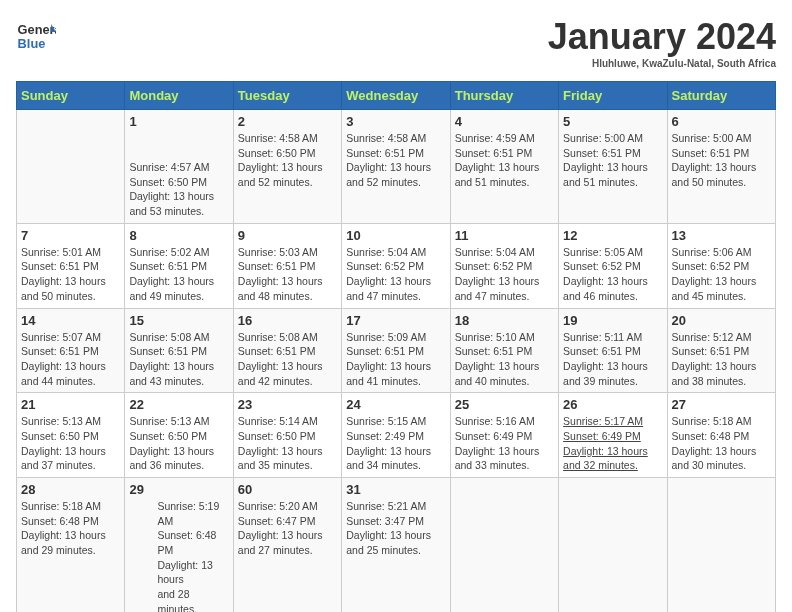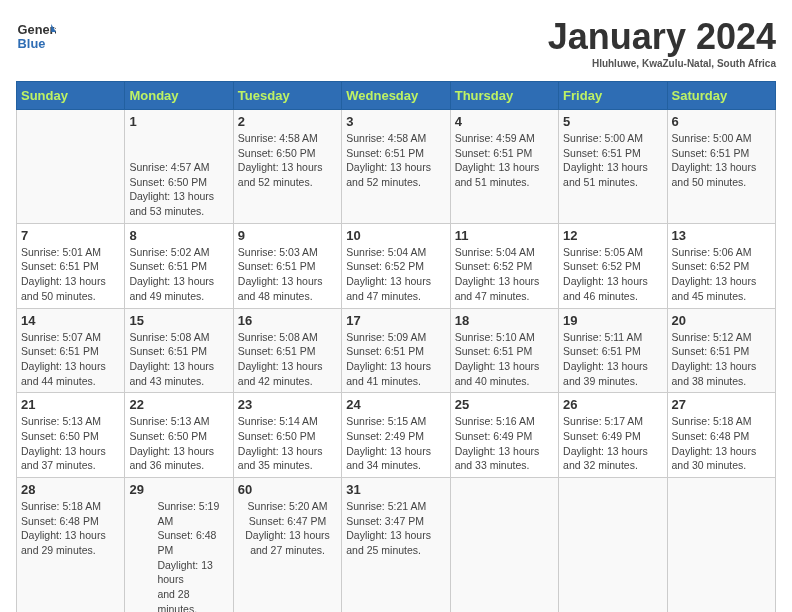--- a/index.html
+++ b/index.html
@@ -284,21 +284,21 @@
         </td>
         <td>
           <span class="day-number">25</span>
           <div class="cell-text" style="white-space: pre-line;">Sunrise: 5:16 AM
 Sunset: 6:49 PM
 Daylight: 13 hours
 and 33 minutes.</div>
         </td>
         <td>
           <span class="day-number">26</span>
-          <div class="cell-text" style="white-space: pre-line;">Sunrise: 5:17 AM
+          <div class="cell-text" style="white-space: pre-line; text-decoration: underline;">Sunrise: 5:17 AM
 Sunset: 6:49 PM
 Daylight: 13 hours
 and 32 minutes.</div>
         </td>
         <td>
           <span class="day-number">27</span>
           <div class="cell-text" style="white-space: pre-line;">Sunrise: 5:18 AM
 Sunset: 6:48 PM
 Daylight: 13 hours
 and 30 minutes.</div>
@@ -314,21 +314,21 @@
         </td>
         <td>
           <span class="day-number">29</span>
           <div class="cell-text" style="white-space: pre-line; margin-left: 28px;">Sunrise: 5:19 AM
 Sunset: 6:48 PM
 Daylight: 13 hours
 and 28 minutes.</div>
         </td>
         <td>
           <span class="day-number">60</span>
-          <div class="cell-text" style="white-space: pre-line; text-align: center;">Sunrise: 5:20 AM
+          <div class="cell-text" style="white-space: pre-line;">Sunrise: 5:20 AM
 Sunset: 6:47 PM
 Daylight: 13 hours
 and 27 minutes.</div>
         </td>
         <td>
           <span class="day-number">31</span>
           <div class="cell-text" style="white-space: pre-line;">Sunrise: 5:21 AM
 Sunset: 3:47 PM
 Daylight: 13 hours
 and 25 minutes.</div>

